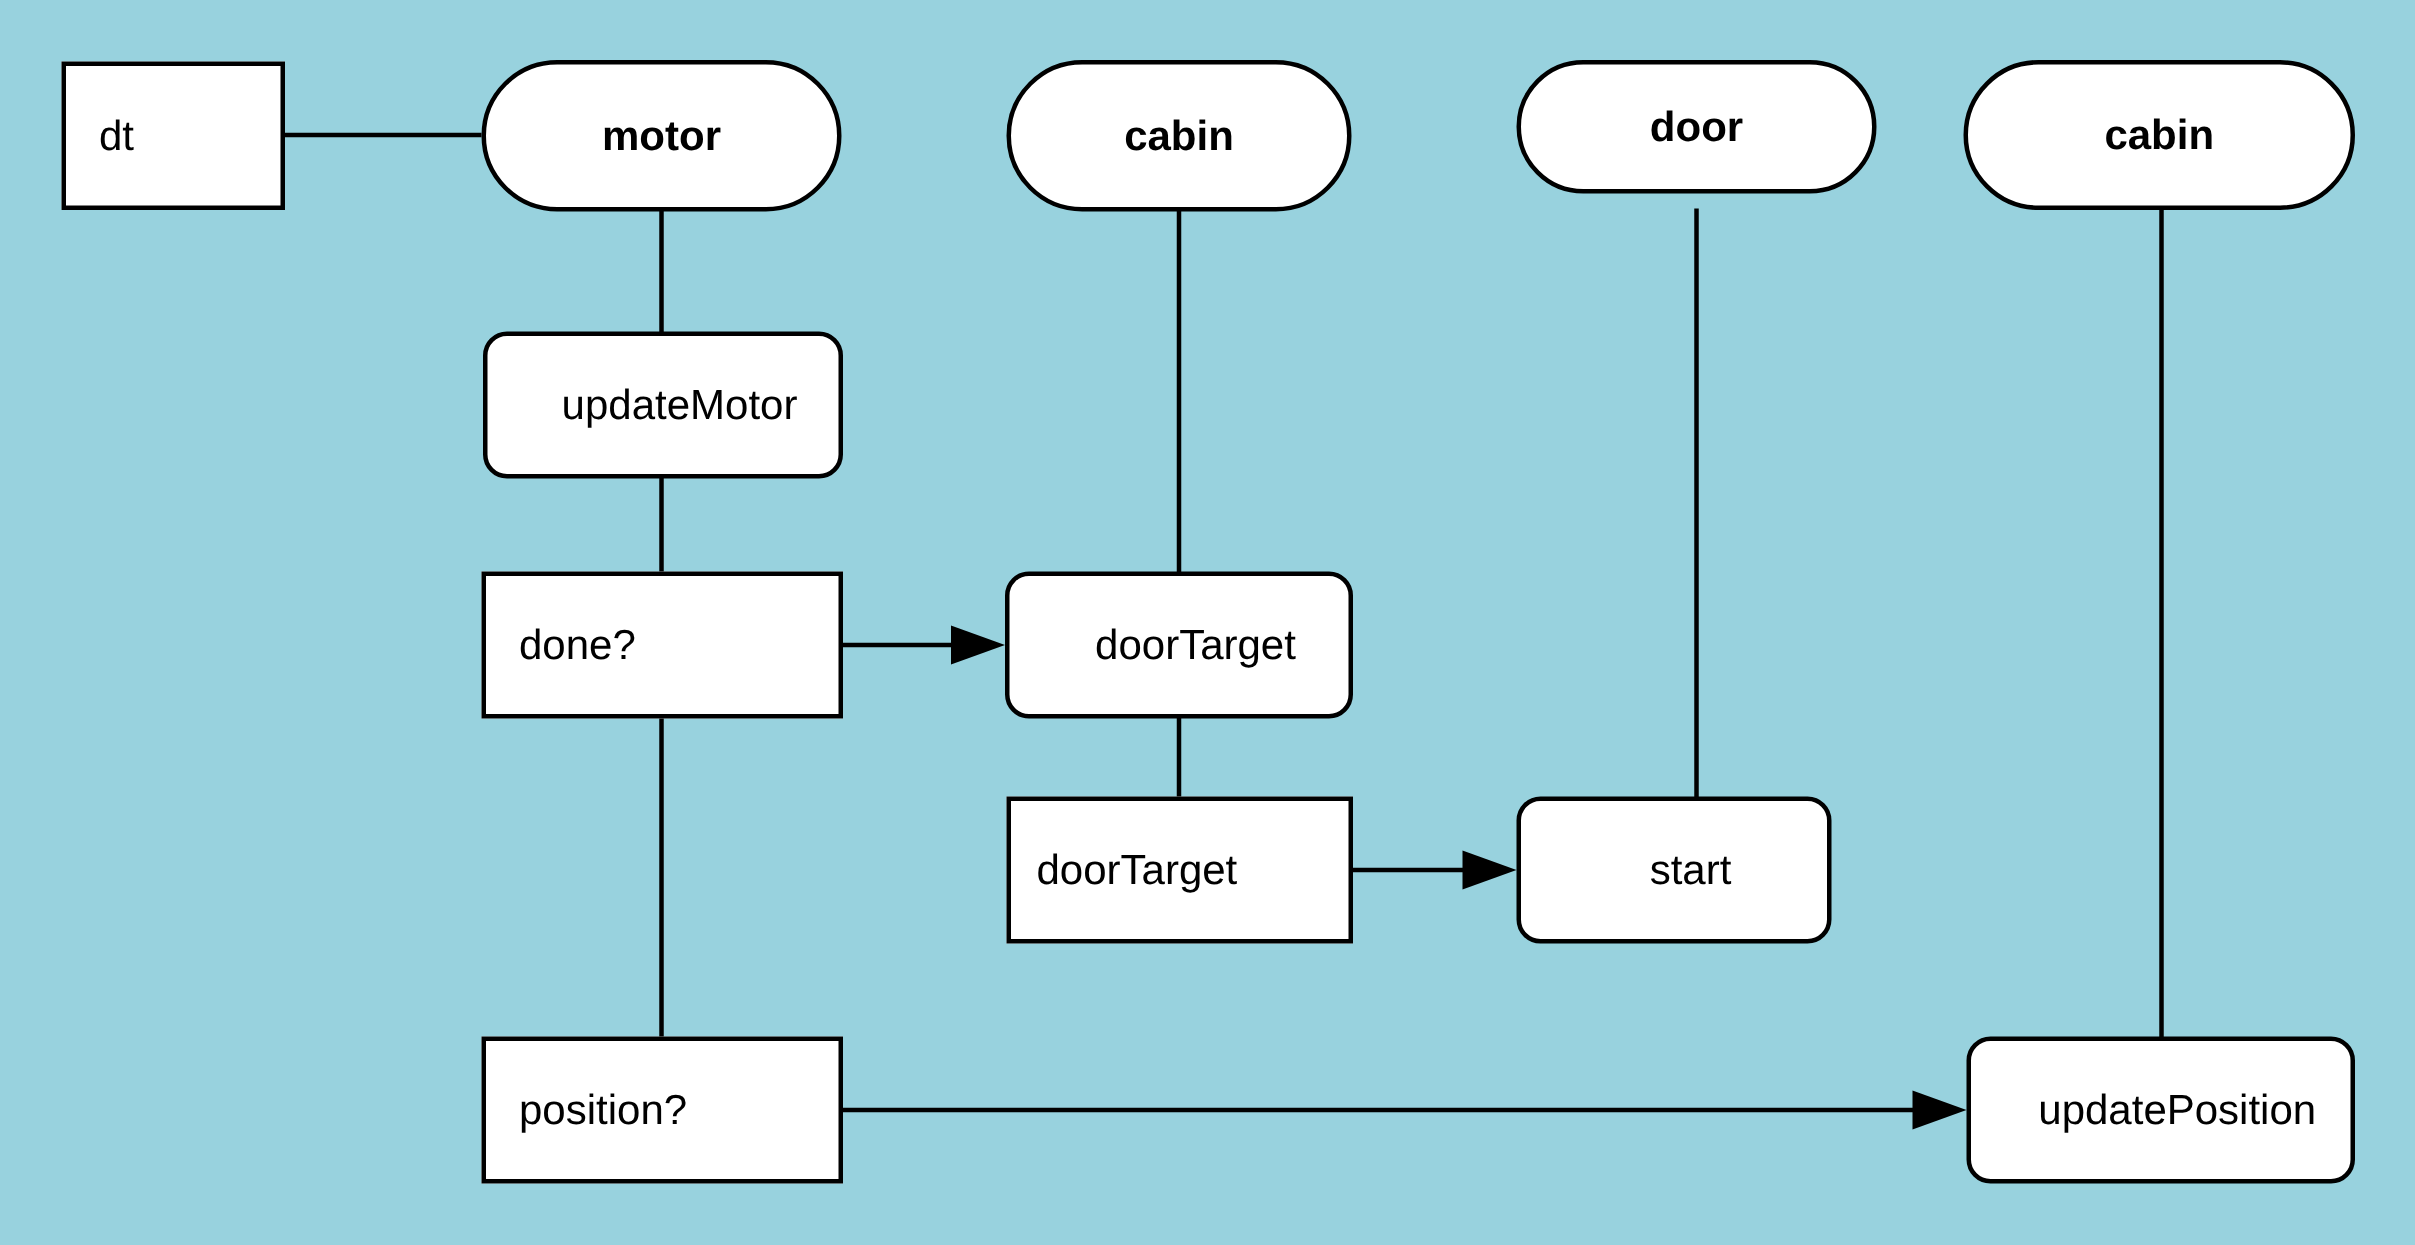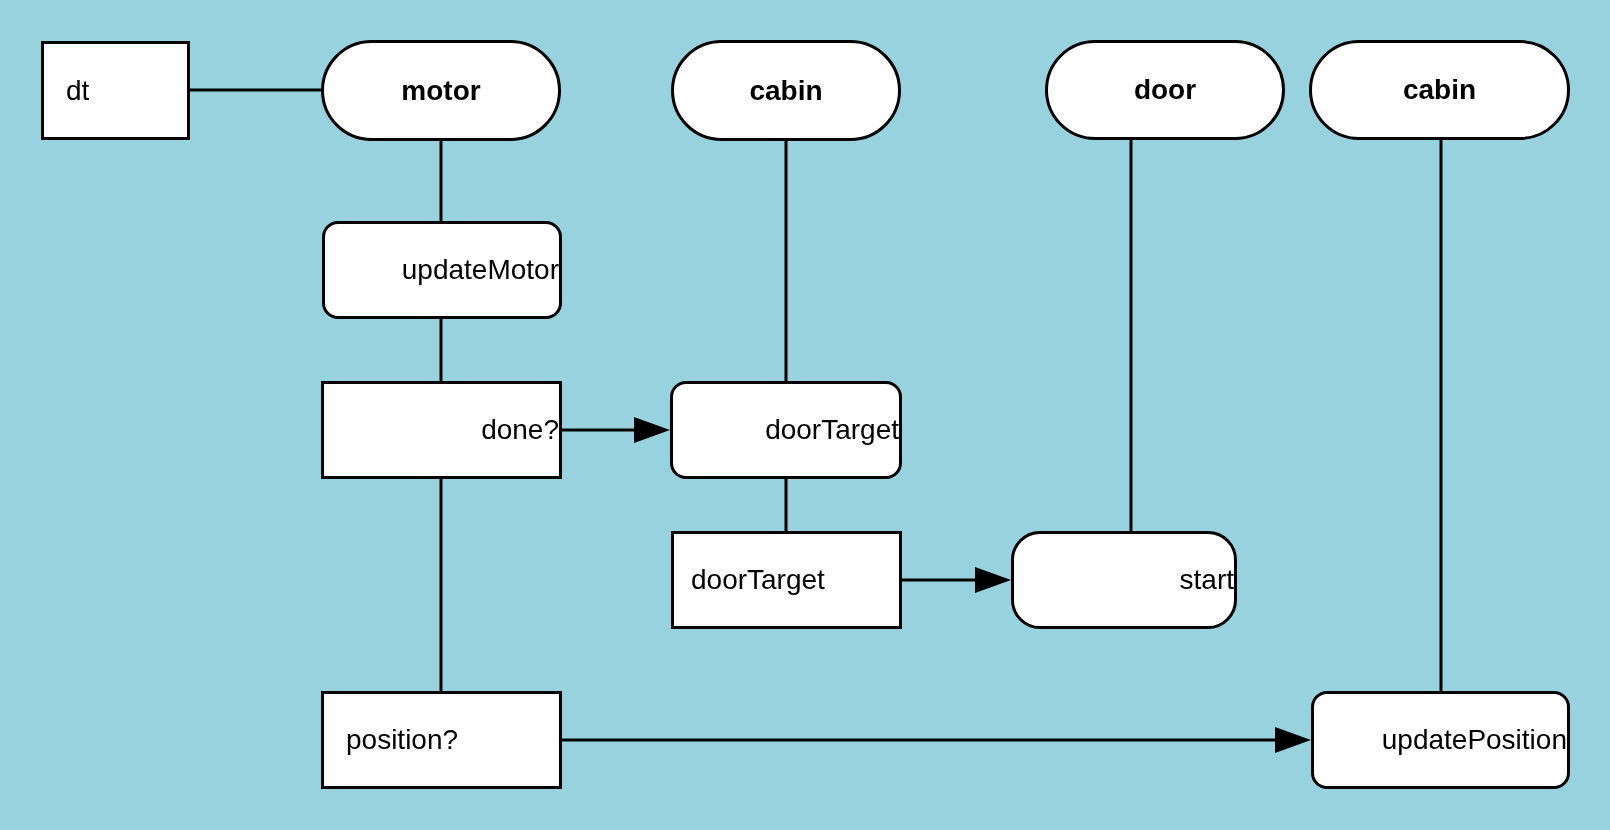--- a/index.html
+++ b/index.html
@@ -31,21 +31,21 @@
     font-size: 28px;
     color: #000000;
     white-space: nowrap;
   }
   .rect {
     justify-content: flex-start;
     padding-left: 22px;
   }
   .rounded {
     border-radius: 16px;
-    justify-content: flex-end;
+    justify-content: center;
     padding-left: 22px;
   }
   .pill {
     border-radius: 52px;
     justify-content: center;
     font-weight: bold;
   }
 </style>
 </head>
 <body>
@@ -88,45 +88,45 @@
   </div>
 
   <div class="shape pill" style="left:321px; top:40px; width:240px; height:101px;">
     <span>motor</span>
   </div>
 
   <div class="shape pill" style="left:671px; top:40px; width:230px; height:101px;">
     <span>cabin</span>
   </div>
 
-  <div class="shape pill" style="left:1045px; top:40px; width:240px; height:100px;">
+  <div class="shape pill" style="left:1011px; top:40px; width:240px; height:89px;">
     <span>door</span>
   </div>
 
   <div class="shape pill" style="left:1309px; top:40px; width:261px; height:100px;">
     <span>cabin</span>
   </div>
 
   <div class="shape rounded" style="left:322px; top:221px; width:240px; height:98px;">
     <span>updateMotor</span>
   </div>
 
-  <div class="shape rect" style="left:321px; top:381px; width:241px; height:98px;justify-content:flex-end;">
+  <div class="shape rect" style="left:321px; top:381px; width:241px; height:98px;">
     <span>done?</span>
   </div>
 
   <div class="shape rounded" style="left:670px; top:381px; width:232px; height:98px;">
     <span>doorTarget</span>
   </div>
 
   <div class="shape rect" style="left:671px; top:531px; width:231px; height:98px;padding-left:17px;">
     <span>doorTarget</span>
   </div>
 
-  <div class="shape rounded" style="left:1011px; top:531px; width:226px; height:98px;border-radius:29px;">
+  <div class="shape rounded" style="left:1011px; top:531px; width:210px; height:98px;">
     <span>start</span>
   </div>
 
   <div class="shape rounded" style="left:1311px; top:691px; width:259px; height:98px;">
     <span>updatePosition</span>
   </div>
 
   <div class="shape rect" style="left:321px; top:691px; width:241px; height:98px;">
     <span>position?</span>
   </div>

